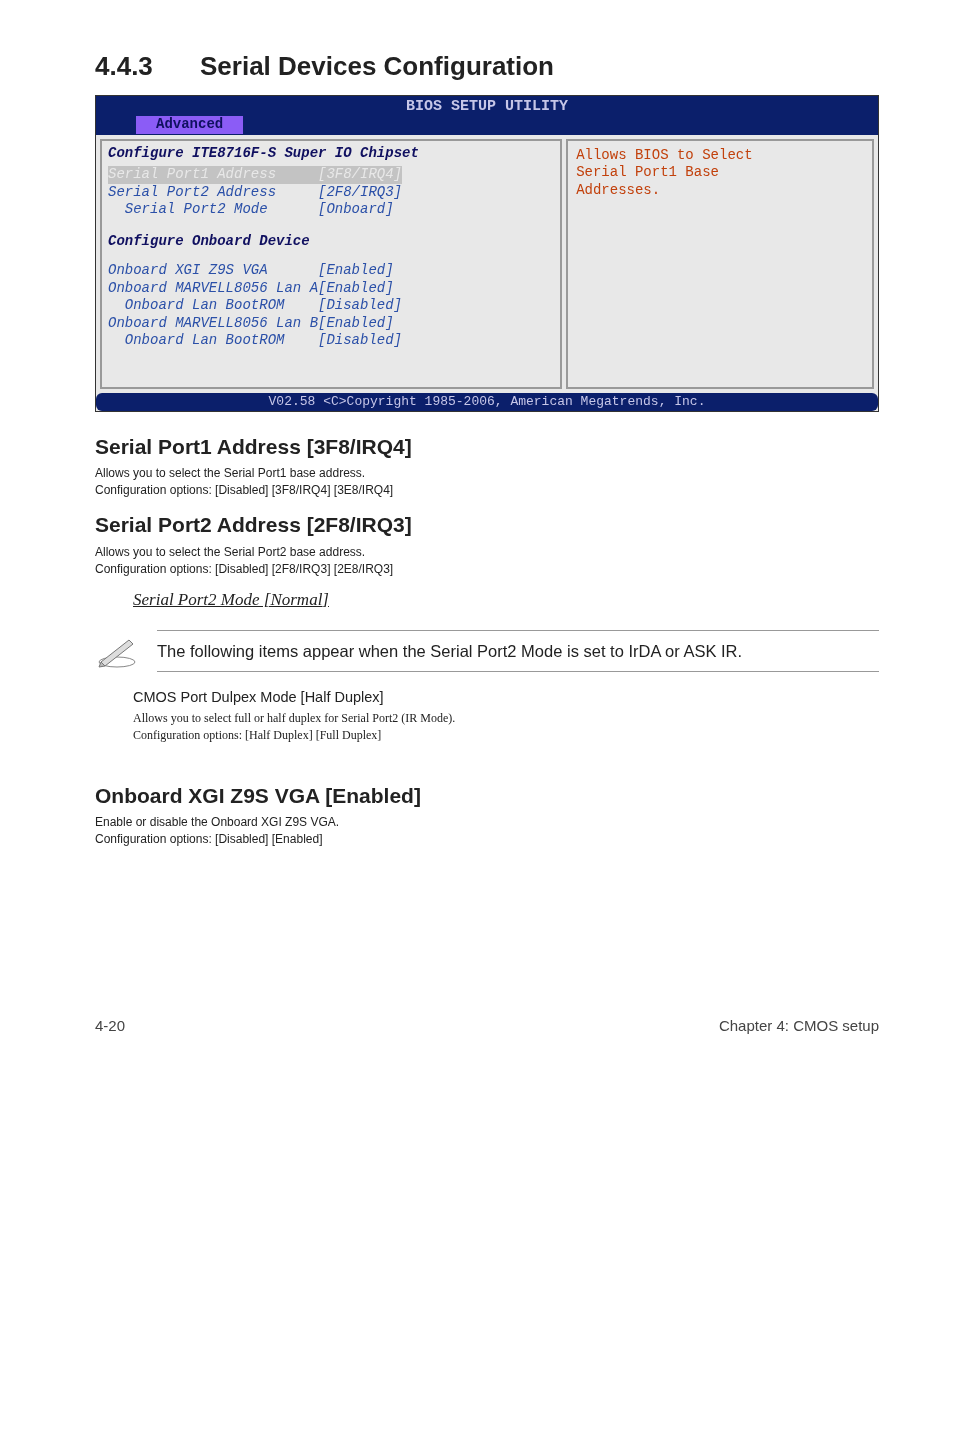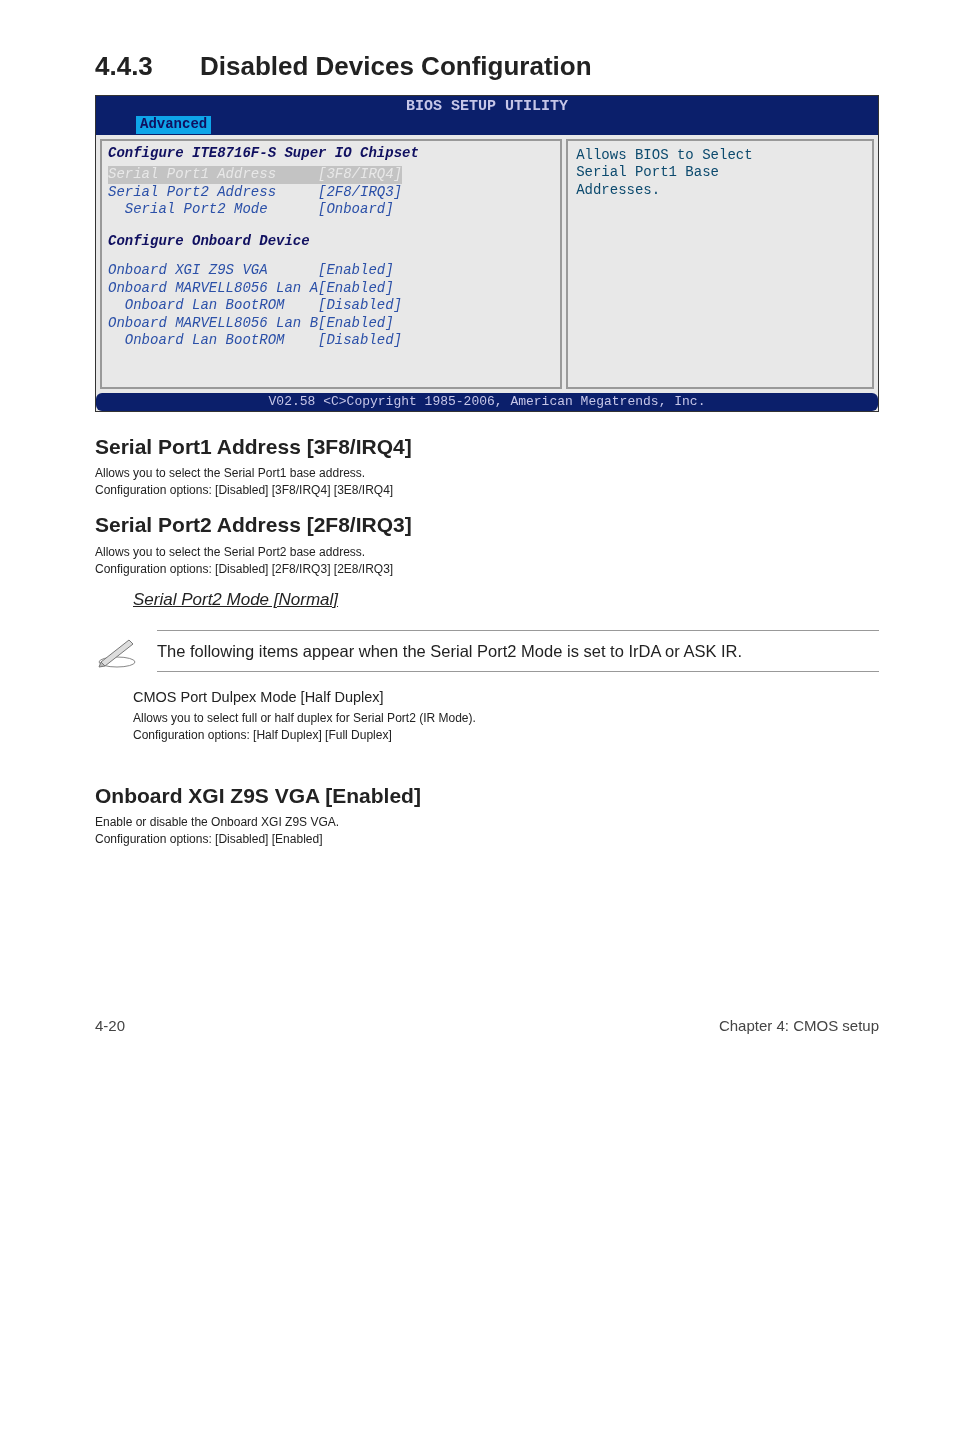--- a/index.html
+++ b/index.html
@@ -35,43 +35,43 @@
     padding: 2px 0 0 0;
     position: relative;
     font-family: "Courier New", monospace;
   }
   .bios-tab-row {
     display: flex;
     background: #0b1f6b;
     padding: 0 0 1px 40px;
   }
   .bios-tab-active {
-    background: #0ea5e9;
+    background: #8b5cf6;
     color: #101060;
     font-weight: bold;
-    padding: 0 4px;
+    padding: 0 20px;
     font-family: "Courier New", monospace;
     font-size: 14px;
   }
   .bios-body { display: flex; }
   .bios-left {
     flex: 1.55;
     border: 2px solid #999;
     margin: 4px;
     padding: 4px 6px;
     color: #2b50a8;
     min-height: 250px;
     font-style: italic;
   }
   .bios-right {
     flex: 1;
     border: 2px solid #999;
     margin: 4px 4px 4px 0;
     padding: 6px 8px;
-    color: #0c4a6e;
+    color: #c2410c;
     min-height: 250px;
   }
   .bios-left .hdr,
   .bios-right .txt { white-space: pre; }
   .bios-left .hdr { color: #101060; font-weight: bold; margin-bottom: 4px; }
   .bios-left .row { display: flex; }
   .bios-left .row .label { width: 210px; white-space: pre; }
   .bios-left .row .val { white-space: pre; }
   .bios-left .sel .label, .bios-left .sel .val {
     background: #c3c3c3;
@@ -86,21 +86,21 @@
     font-family: "Courier New", monospace;
     border-radius: 6px;
   }
   h3.subhead {
     font-size: 21px;
     font-weight: bold;
     margin-top: 14px;
     margin-bottom: 6px;
   }
   p.body { font-size: 12px; margin-bottom: 2px; }
-  .indent1 { margin-left: 38px; margin-top: 12px; }
+  .indent1 { margin-left: 38px; margin-top: 12px; font-family: Liberation Serif, serif; }
   .indent1 .it { font-style: italic; text-decoration: underline; font-size: 17px; }
   .note-row {
     display: flex;
     align-items: center;
     margin: 20px 0 16px 0;
     gap: 18px;
   }
   .note-icon { width: 44px; height: 34px; flex: 0 0 44px; }
   .note-text-wrap { flex: 1; border-top: 1px solid #999; border-bottom: 1px solid #999; padding: 10px 0; }
   .note-text { font-size: 16.5px; }
@@ -111,21 +111,21 @@
     font-size: 15px;
     color: #444;
     margin-top: 170px;
     border-top: 0;
   }
 </style>
 </head>
 <body>
 
 <h2 class="section-num">
-  <span class="num">4.4.3</span><span>Disabled Devices Configuration</span>
+  <span class="num">4.4.3</span><span>Serial Devices Configuration</span>
 </h2>
 
 <div class="bios-box">
   <div class="bios-title-bar">BIOS SETUP UTILITY</div>
   <div class="bios-tab-row">
     <span class="bios-tab-active">Advanced</span>
   </div>
   <div class="bios-body">
     <div class="bios-left">
       <div class="hdr">Configure ITE8716F-S Super IO Chipset</div>

